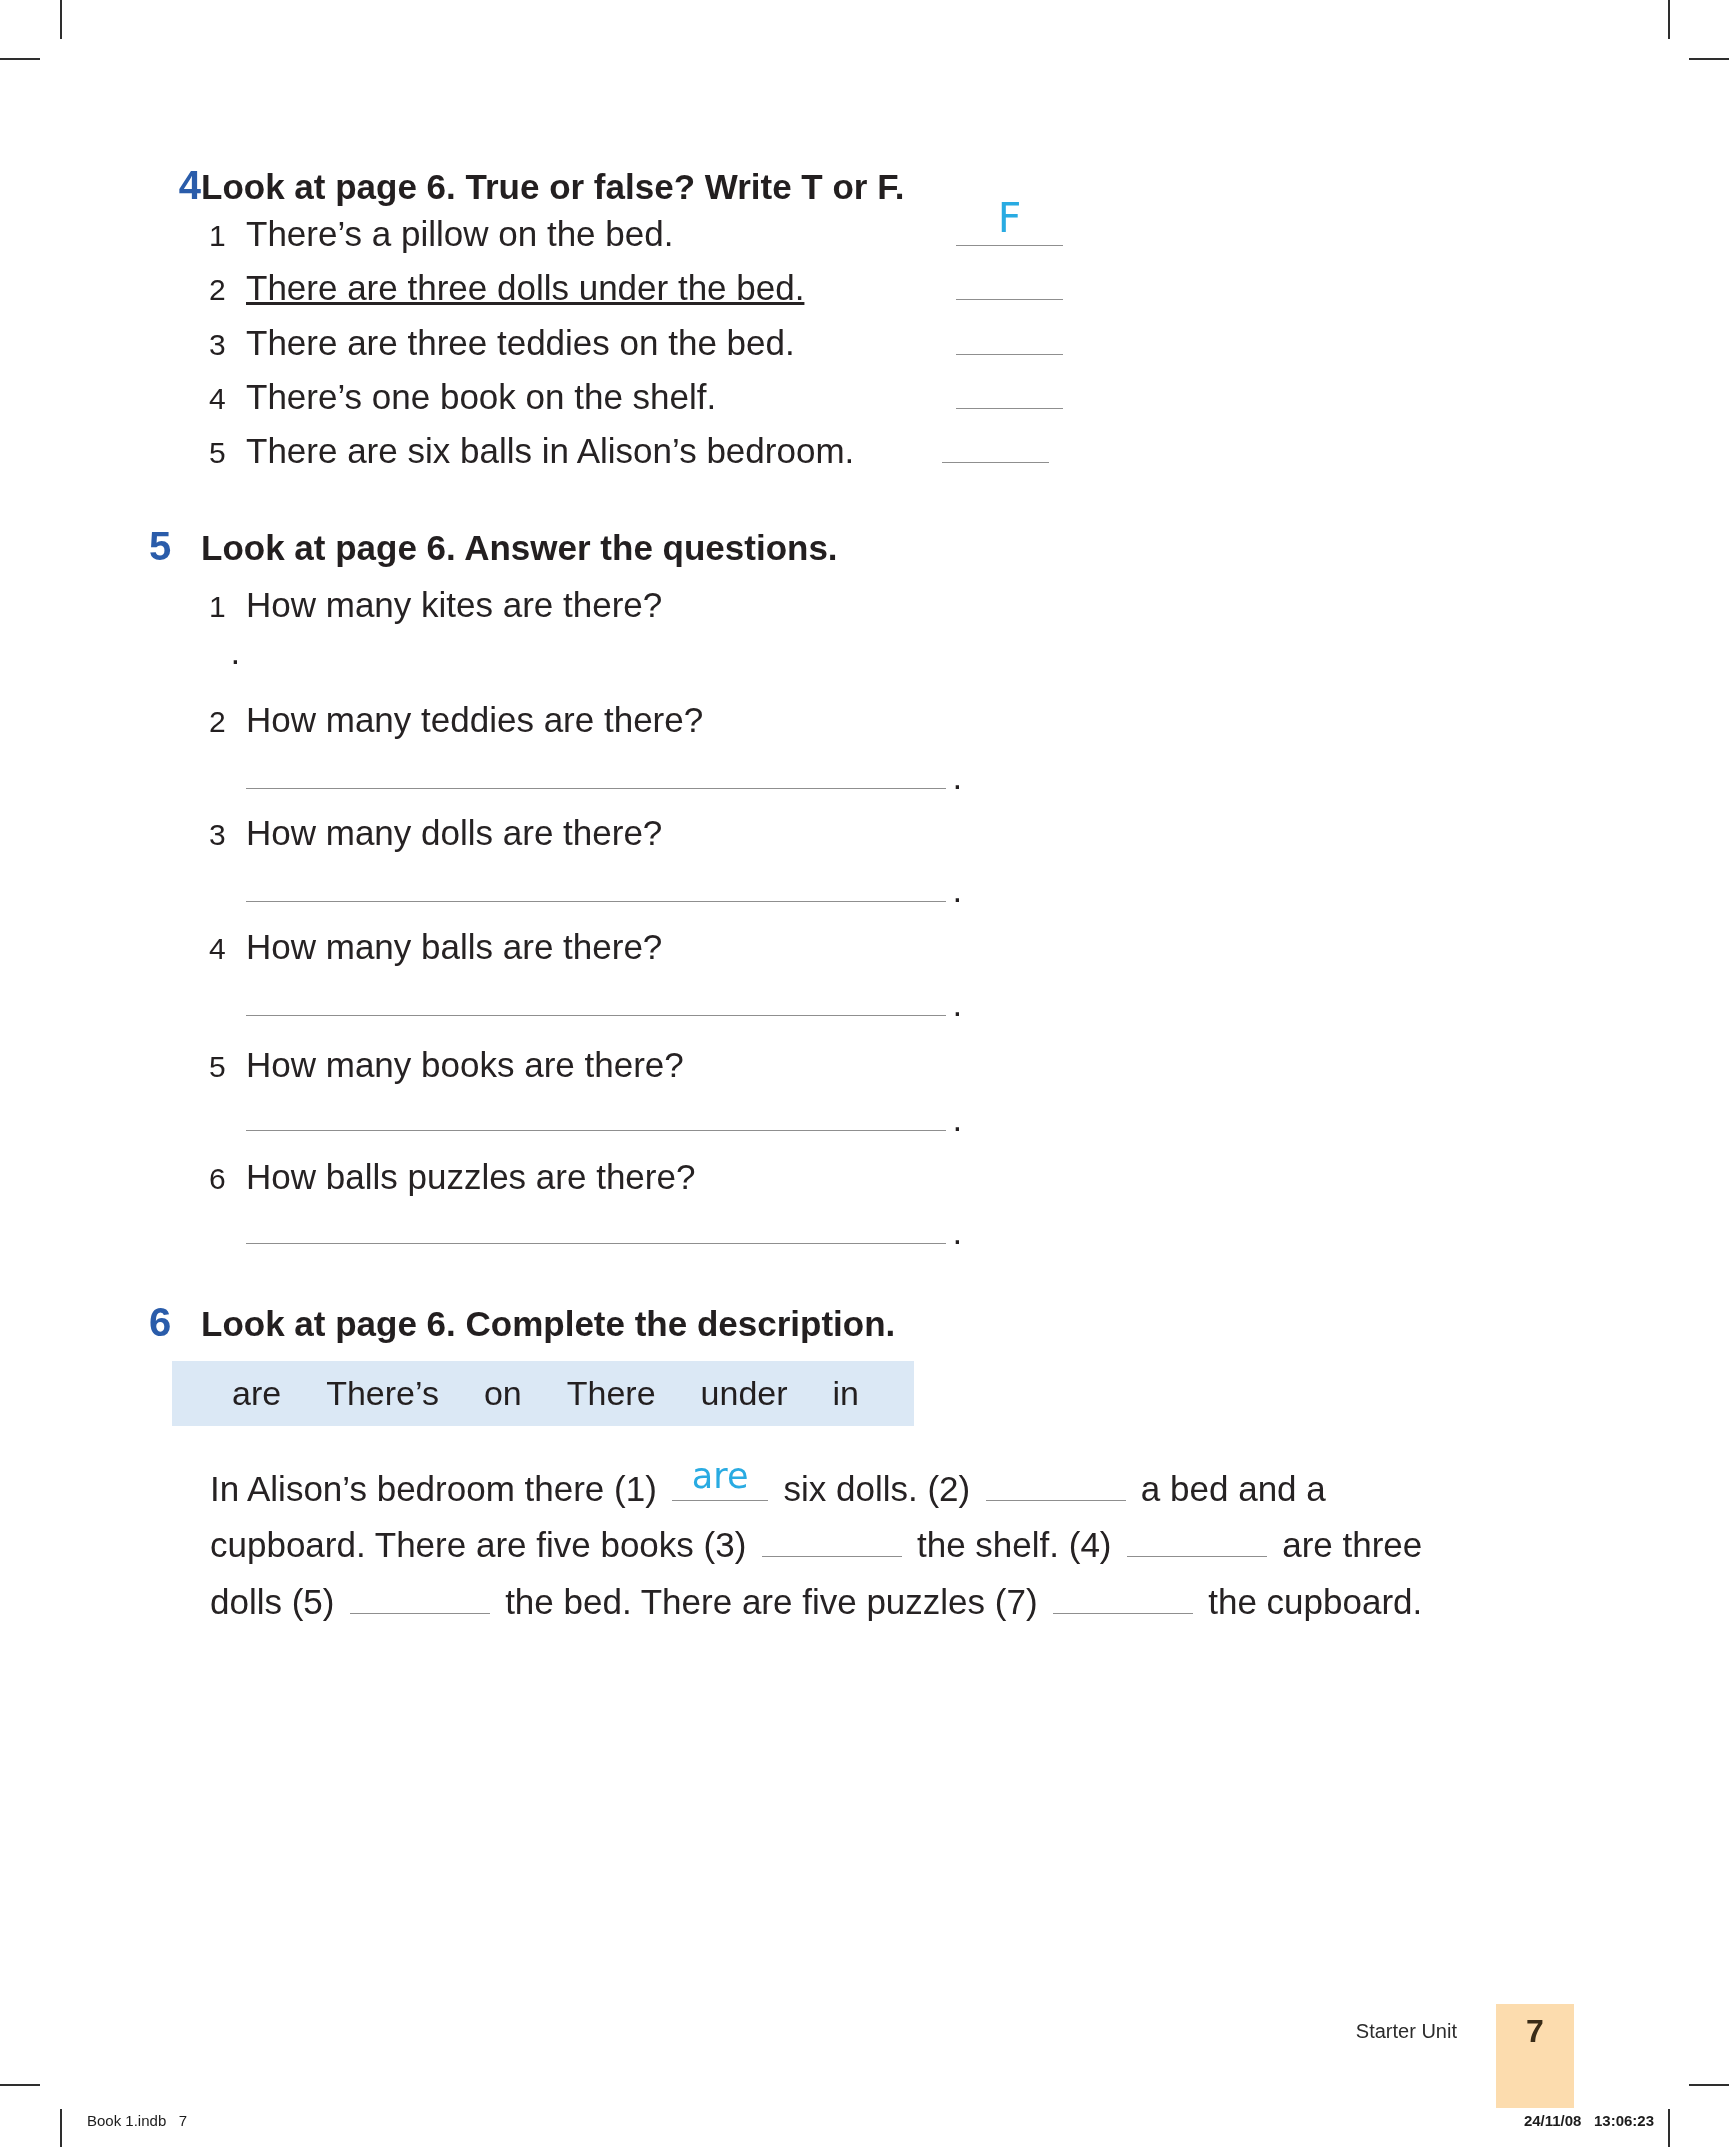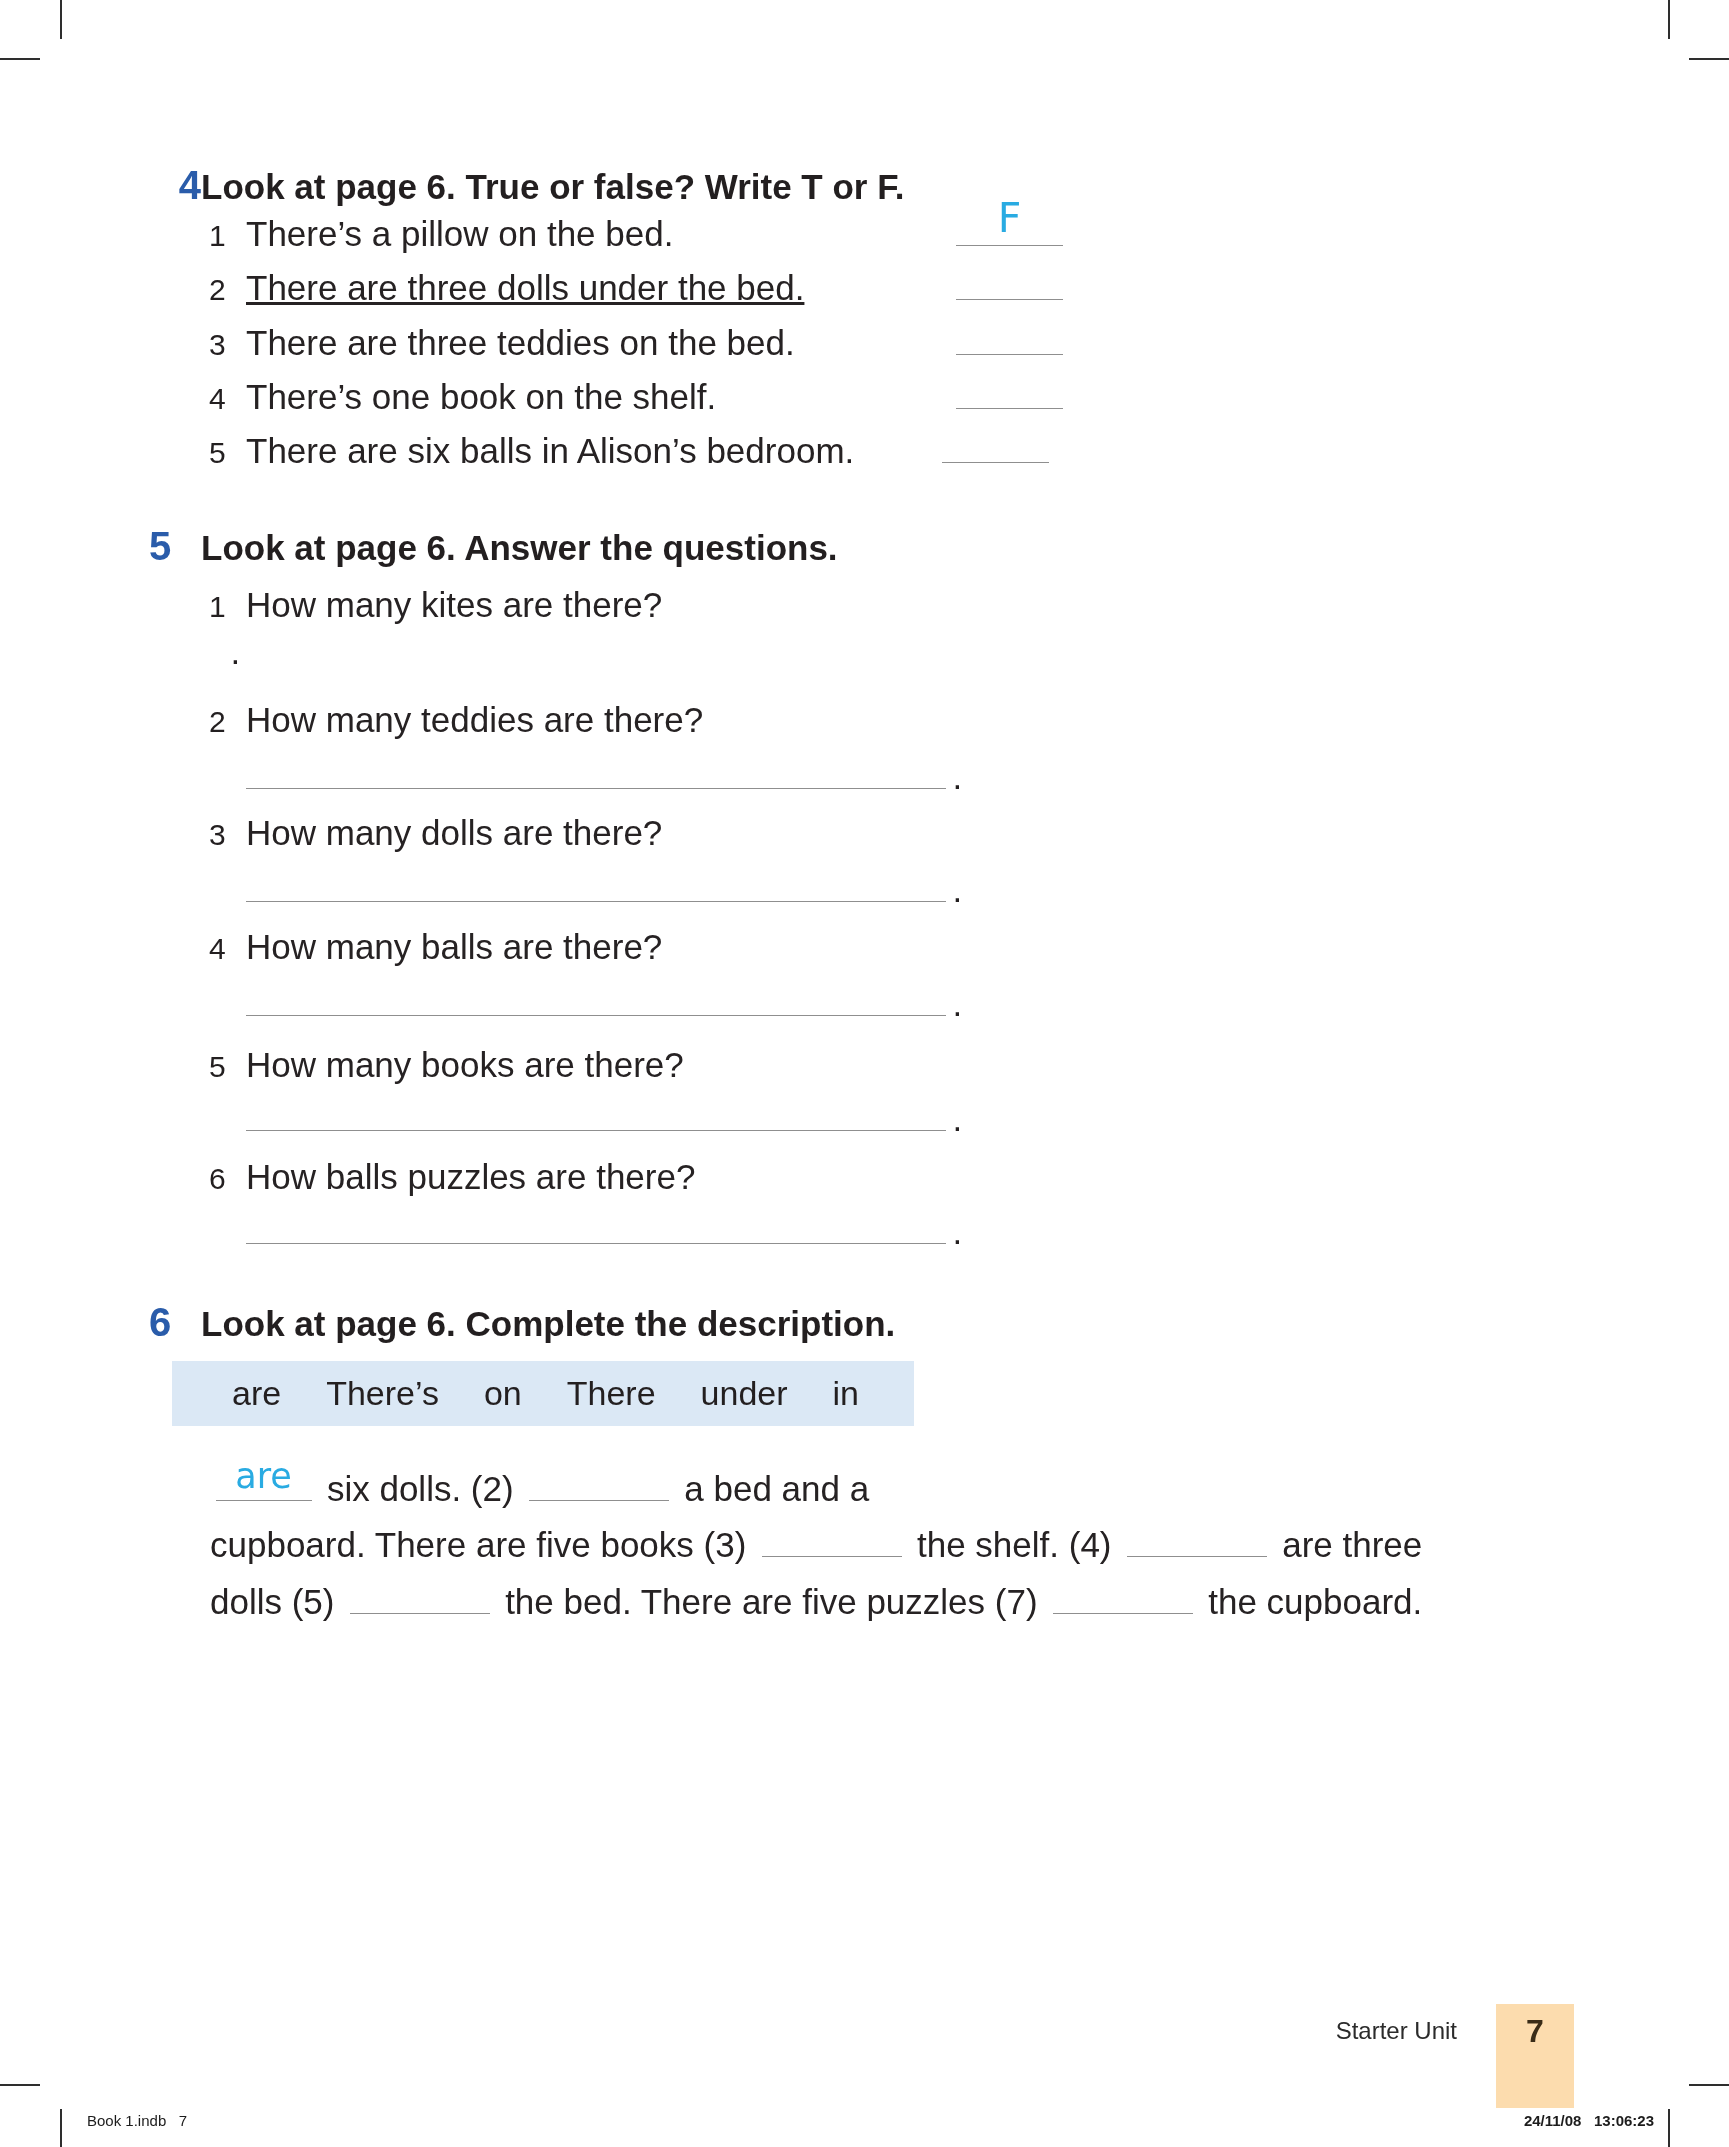--- a/index.html
+++ b/index.html
@@ -27,21 +27,21 @@
   
   .wordbank{position:absolute;left:172px;top:1361px;width:742px;height:65px;
     background:#dbe8f5;display:flex;align-items:center;gap:45px;padding-left:60px;
     box-sizing:border-box;font-size:34px;color:#231f20;}
   
   .pline{position:absolute;left:210px;white-space:nowrap;font-size:35px;line-height:56px;color:#262223;}
   .pblank{display:inline-block;position:relative;border-bottom:1.9px solid #8f8f8f;height:5.6px;
     margin:0 5.6px;vertical-align:baseline;}
   
   .starter{position:absolute;left:1177px;top:2014px;width:280px;text-align:right;
-    font-size:24px;line-height:34px;color:#2b2b2b;}
+    font-size:20px;line-height:34px;color:#2b2b2b;}
   .pagebox{position:absolute;left:1496px;top:2004px;width:78px;height:104px;background:#fcdcae;
     text-align:center;}
   .pagebox span{display:inline-block;margin-top:9.3px;font-size:32px;font-weight:bold;color:#3a2c17;}
   .slug{position:absolute;font-size:15px;color:#1c1c1c;white-space:pre;}
 </style>
 </head>
 <body>
 
 <div class="crop" style="left:60px;top:0;width:1.9px;height:39px;"></div>
 <div class="crop" style="left:0;top:58px;width:40px;height:1.9px;"></div>
@@ -141,20 +141,21 @@
 <div class="wordbank">
   <span>are</span>
   <span>There’s</span>
   <span>on</span>
   <span>There</span>
   <span>under</span>
   <span>in</span>
 </div>
 
 <div class="pline" style="top:1461px;">
+  <span>In Alison’s bedroom there (1)</span>
   <span class="pblank" style="width:96px;"><span class="hand hand-are">are</span></span>
   <span>six dolls. (2)</span>
   <span class="pblank" style="width:140px;"></span>
   <span>a bed and a</span>
 </div>
 <div class="pline" style="top:1517px;">
   <span>cupboard. There are five books (3)</span>
   <span class="pblank" style="width:140px;"></span>
   <span>the shelf. (4)</span>
   <span class="pblank" style="width:140px;"></span>

